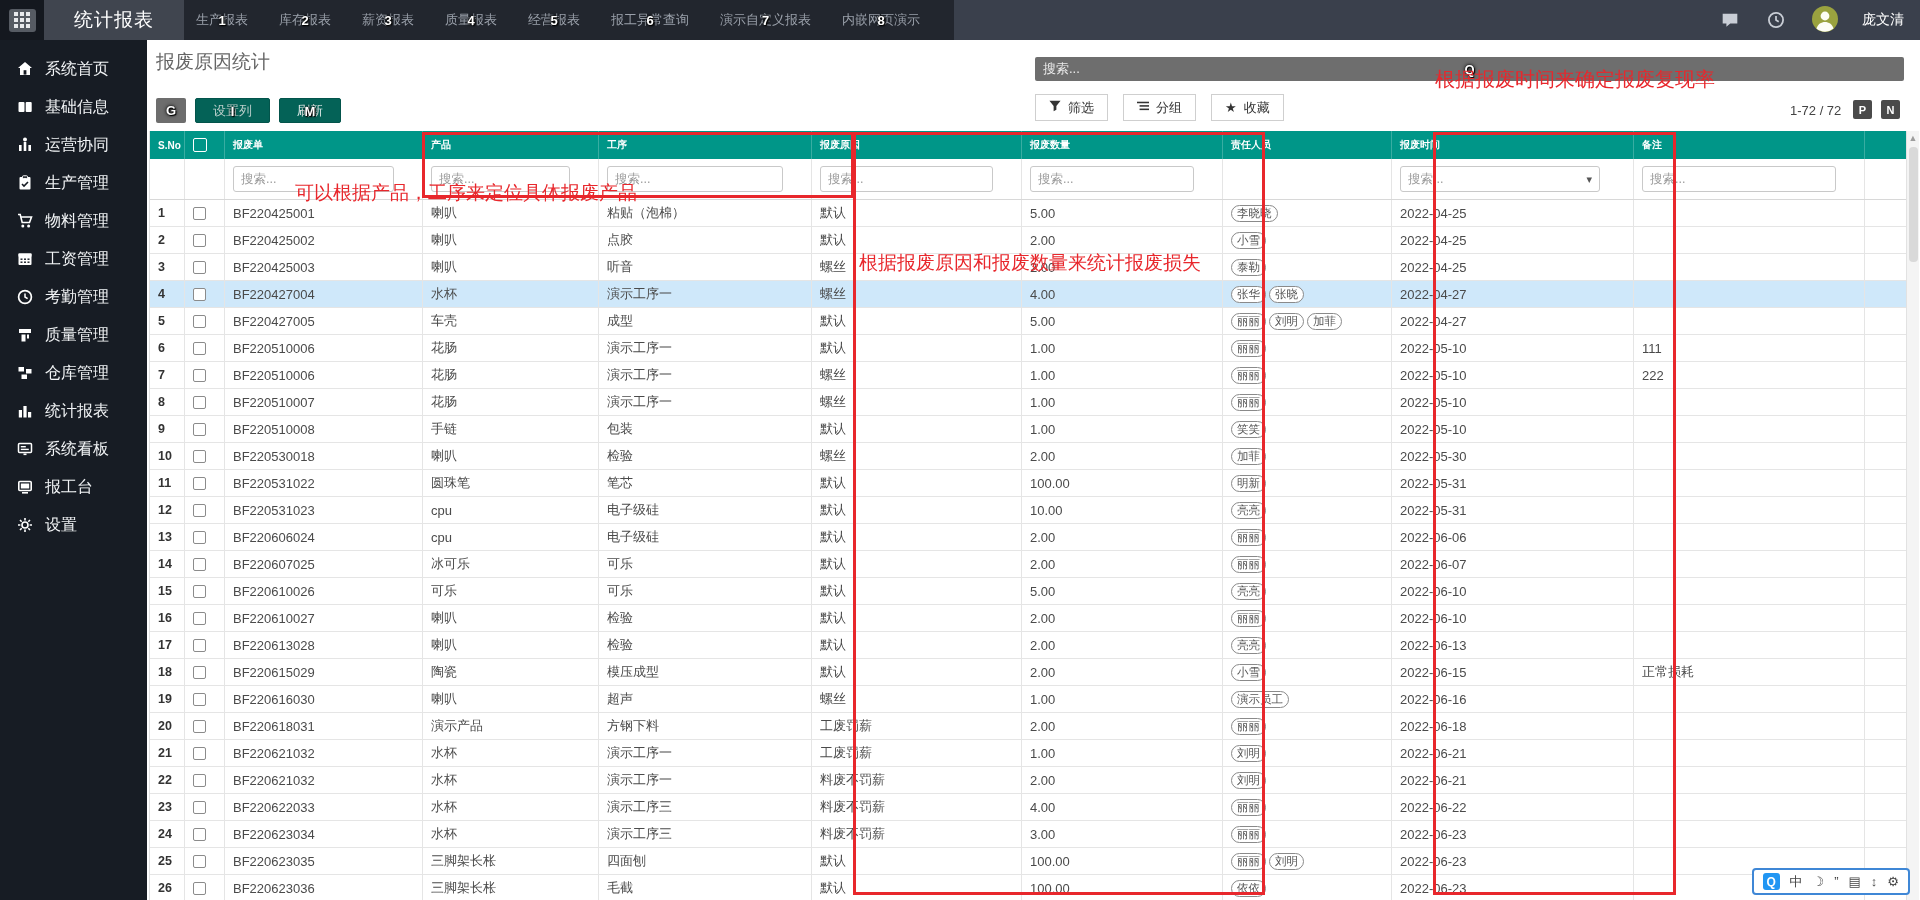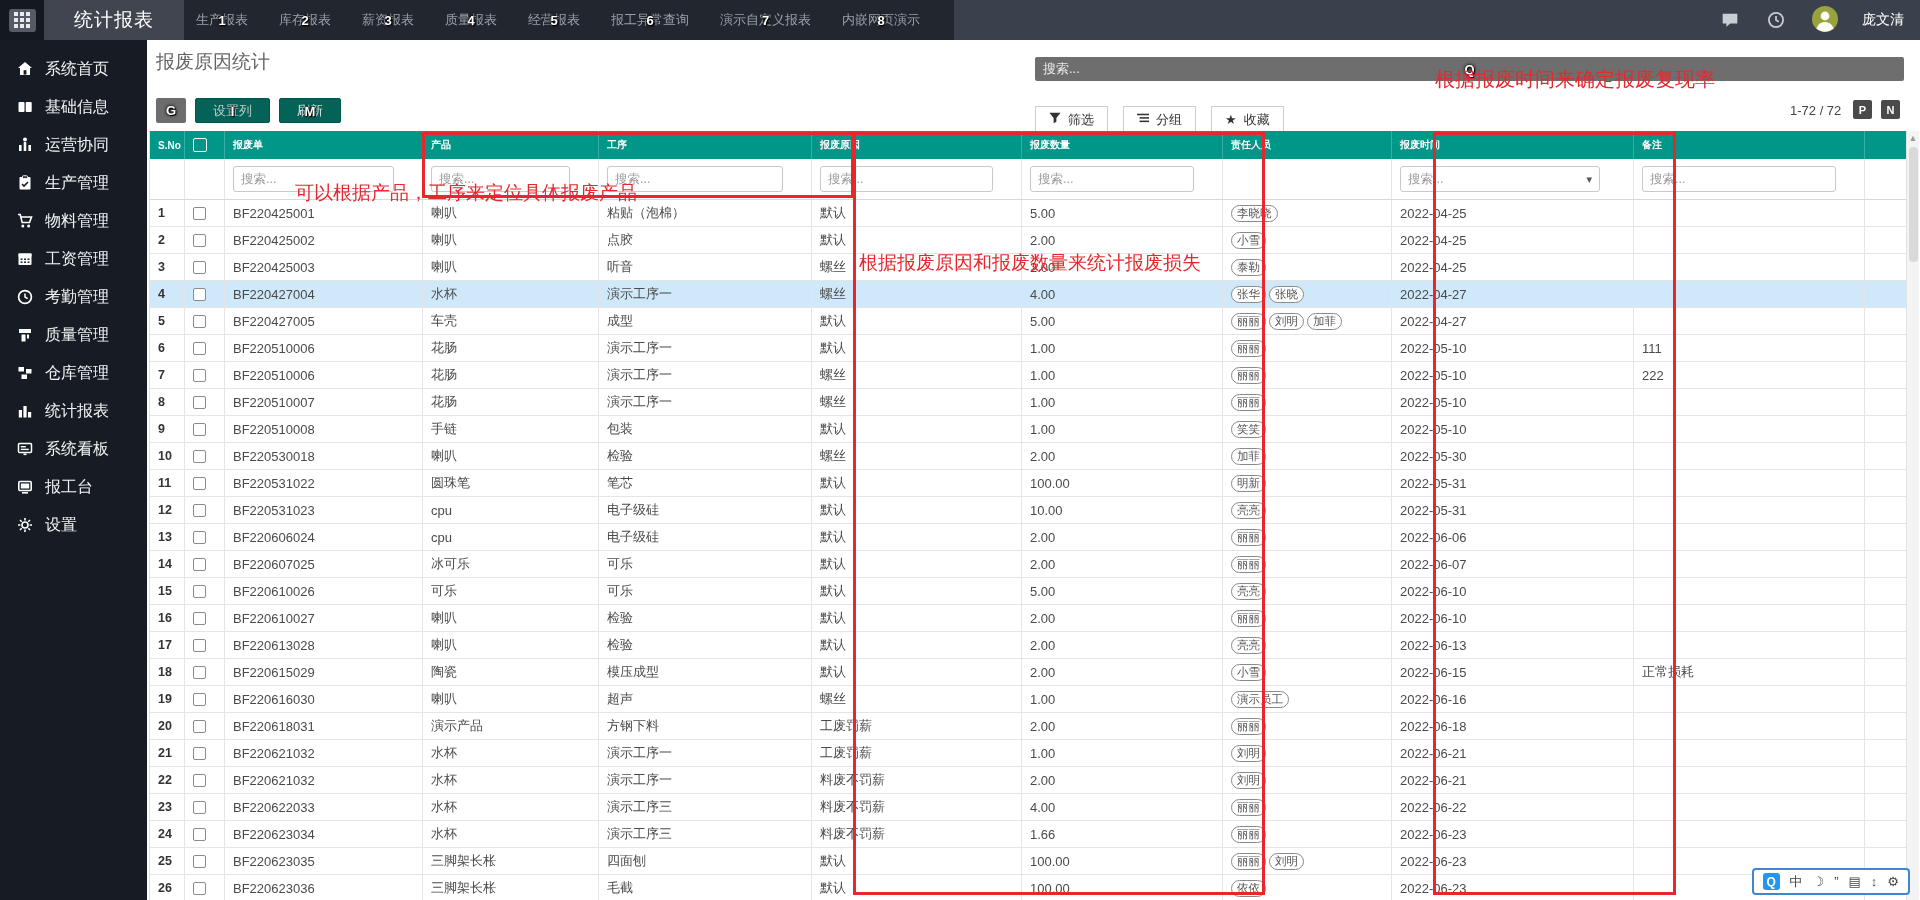--- a/index.html
+++ b/index.html
@@ -33,21 +33,21 @@
   .page-title{position:absolute;left:9px;top:9px;font-size:19px;color:#666}
 
   .toolbar{position:absolute;left:9px;top:58px;display:flex;gap:9px}
   .btn-g{width:30px;height:25px;background:#6d6d6d;border-radius:2px;color:#fff;font-weight:bold;font-size:13px;display:flex;align-items:center;justify-content:center;cursor:pointer}
   .btn-teal{position:relative;height:25px;padding:0 17px;background:#046257;border:1px solid #03544b;border-radius:2px;color:#bccfcb;font-size:13px;display:flex;align-items:center;cursor:pointer}
   .btn-teal.refresh{color:#e9efee}
 
   .search-bar{position:absolute;left:888px;top:17px;width:869px;height:24px;background:#6e6e6e;border-radius:2px;display:flex;align-items:center;padding-left:8px;cursor:text}
   .search-bar .ph{color:#ececec;font-size:13px}
 
-  .actions{position:absolute;left:888px;top:66px;display:flex;gap:15px}
+  .actions{position:absolute;left:888px;top:54px;display:flex;gap:15px}
   .btn-white{height:27px;border:1px solid #cfcfcf;background:#fff;color:#333;font-size:13px;padding:0 13px;display:flex;align-items:center;gap:7px;cursor:pointer}
   .btn-white svg{width:12px;height:12px}
   .star{font-size:13px;color:#333;line-height:1}
 
   .pg-range{position:absolute;left:1643px;top:63px;font-size:13px;color:#444}
   .pg-btn{position:absolute;top:60px;width:19px;height:19px;background:#4a4a4a;border-radius:2px;color:#fff;font-size:11px;font-weight:bold;display:flex;align-items:center;justify-content:center;cursor:pointer}
   .pg-prev{left:1706px}.pg-next{left:1734px}
 
   
   .table{position:absolute;left:2px;top:91px;width:1757px;border-left:1px solid #e0e0e0}
@@ -772,21 +772,21 @@
         </div>
         <div class="trow">
           <div class="cell c-sno w-sno">24</div>
           <div class="cell w-chk">
             <div class="cb"></div>
           </div>
           <div class="cell w-order">BF220623034</div>
           <div class="cell w-prod">水杯</div>
           <div class="cell w-proc">演示工序三</div>
           <div class="cell w-reason">料废不罚薪</div>
-          <div class="cell w-qty">1.66</div>
+          <div class="cell w-qty">3.00</div>
           <div class="cell w-person">
             <span class="pill">丽丽</span>
           </div>
           <div class="cell w-date">2022-06-23</div>
           <div class="cell w-note"></div>
         </div>
         <div class="trow">
           <div class="cell c-sno w-sno">25</div>
           <div class="cell w-chk">
             <div class="cb"></div>

